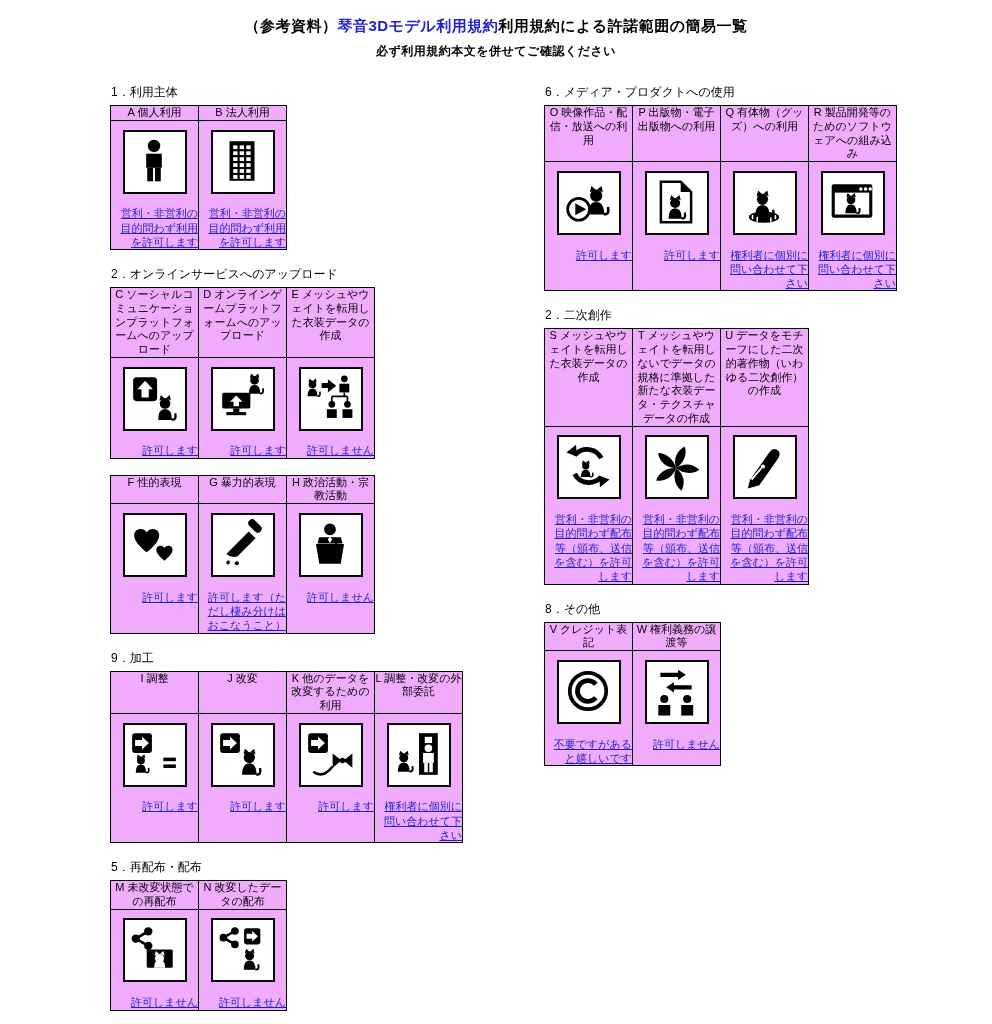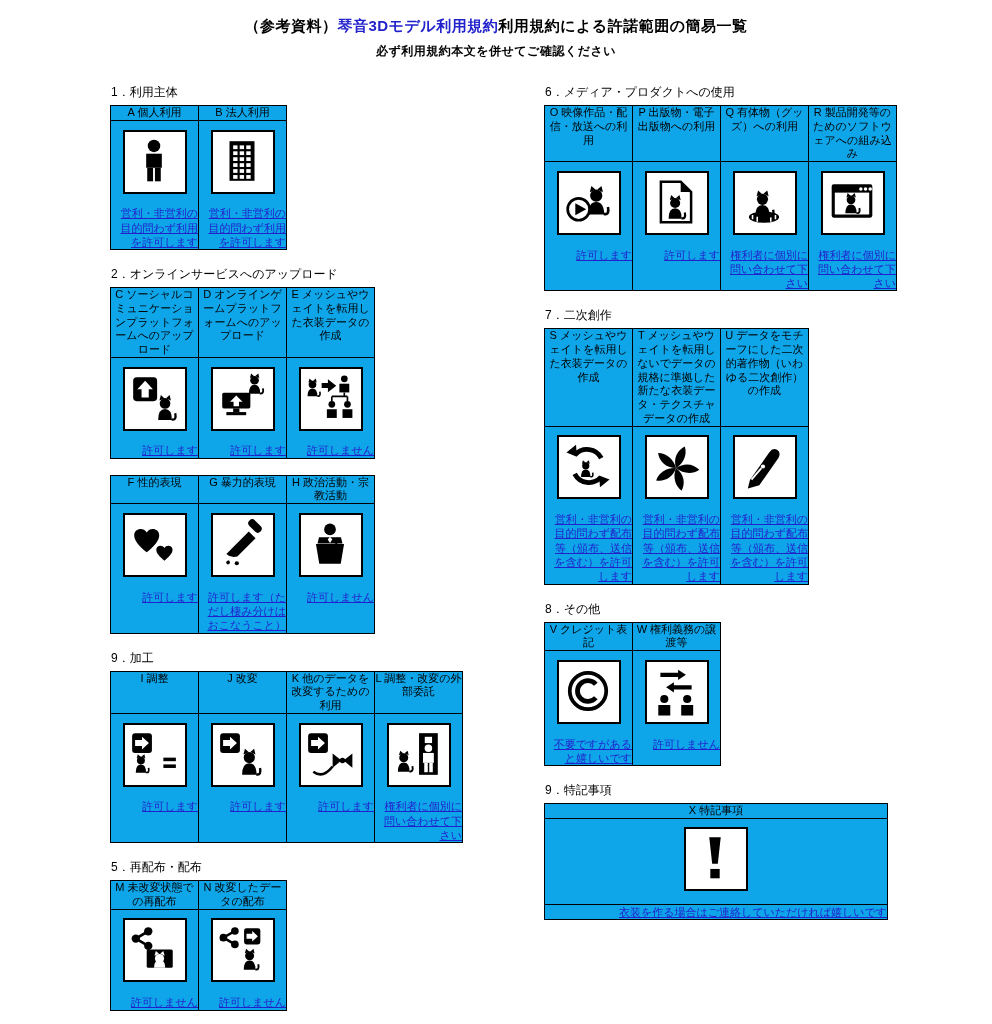--- a/index.html
+++ b/index.html
@@ -12,21 +12,21 @@
   }
   .title-line{ text-align:center; font-size:15px; font-weight:bold; padding-top:17px; letter-spacing:.5px; }
   .title-link{ color:var(--blue); cursor:pointer; text-decoration:none; }
   .subtitle{ text-align:center; font-size:12px; font-weight:bold; margin-top:7px; letter-spacing:.5px; }
   .columns{ display:flex; align-items:flex-start; padding-left:88px; margin-top:24px; gap:78px; }
   .col{ flex:none; }
   .col.left{ width:356px; }
   .col.right{ width:366px; }
   .section{ margin-bottom:16px;padding-left:22px; }
   .section-title{ font-size:12px; margin:0 0 4px 1px; }
-  table.perm{ border-collapse:collapse; background:#0ea5e9; border:1.6px solid #000; }
+  table.perm{ border-collapse:collapse; background:#f0abfc; border:1.6px solid #000; }
   table.perm td{ border-left:1.6px solid #000; border-right:1.6px solid #000; padding:0; }
   td.lbl{
     border-bottom:1.6px solid #000; font-size:11px; line-height:1.25;
     padding:2px 2px 3px; text-align:center; vertical-align:top; width:88px;
   }
   td.ico{ height:86px; text-align:center; vertical-align:middle; }
   .icon-box{
     display:inline-block; width:64px; height:64px; border:2.6px solid #000;
     background:#fff; padding:4px; line-height:0;
   }
@@ -390,21 +390,21 @@
               <tr>
                 <td class="res">許可します</td>
                 <td class="res">許可します</td>
                 <td class="res">権利者に個別に問い合わせて下さい</td>
                 <td class="res">権利者に個別に問い合わせて下さい</td>
               </tr>
             </tbody>
           </table>
         </div>
         <div class="section">
-          <div class="section-title">7．二次創作</div>
+          <div class="section-title">2．二次創作</div>
           <table class="perm">
             <tbody>
               <tr>
                 <td class="lbl">S メッシュやウェイトを転用した衣装データの作成</td>
                 <td class="lbl">T メッシュやウェイトを転用しないでデータの規格に準拠した新たな衣装データ・テクスチャデータの作成</td>
                 <td class="lbl">U データをモチーフにした二次的著作物（いわゆる二次創作）の作成</td>
               </tr>
               <tr>
                 <td class="ico"><span class="icon-box"><svg viewBox="0 0 48 48">
                       <g fill="none" stroke="#000" stroke-width="4.6">
@@ -468,34 +468,15 @@
                       </g>
                     </svg></span></td>
               </tr>
               <tr>
                 <td class="res">不要ですがあると嬉しいです</td>
                 <td class="res">許可しません</td>
               </tr>
             </tbody>
           </table>
         </div>
-        <div class="section">
-          <div class="section-title">9．特記事項</div>
-          <table class="perm wide">
-            <tbody>
-              <tr>
-                <td class="lbl">X 特記事項</td>
-              </tr>
-              <tr>
-                <td class="ico"><span class="icon-box"><svg viewBox="0 0 48 48">
-                      <path d="M18.5 4h11l-2.8 25.5h-5.4z"></path>
-                      <rect x="19.5" y="34.5" width="9" height="9"></rect>
-                    </svg></span></td>
-              </tr>
-              <tr>
-                <td class="res">衣装を作る場合はご連絡していただければ嬉しいです</td>
-              </tr>
-            </tbody>
-          </table>
-        </div>
       </div>
   </div>
 </div>
 
 </body></html>

